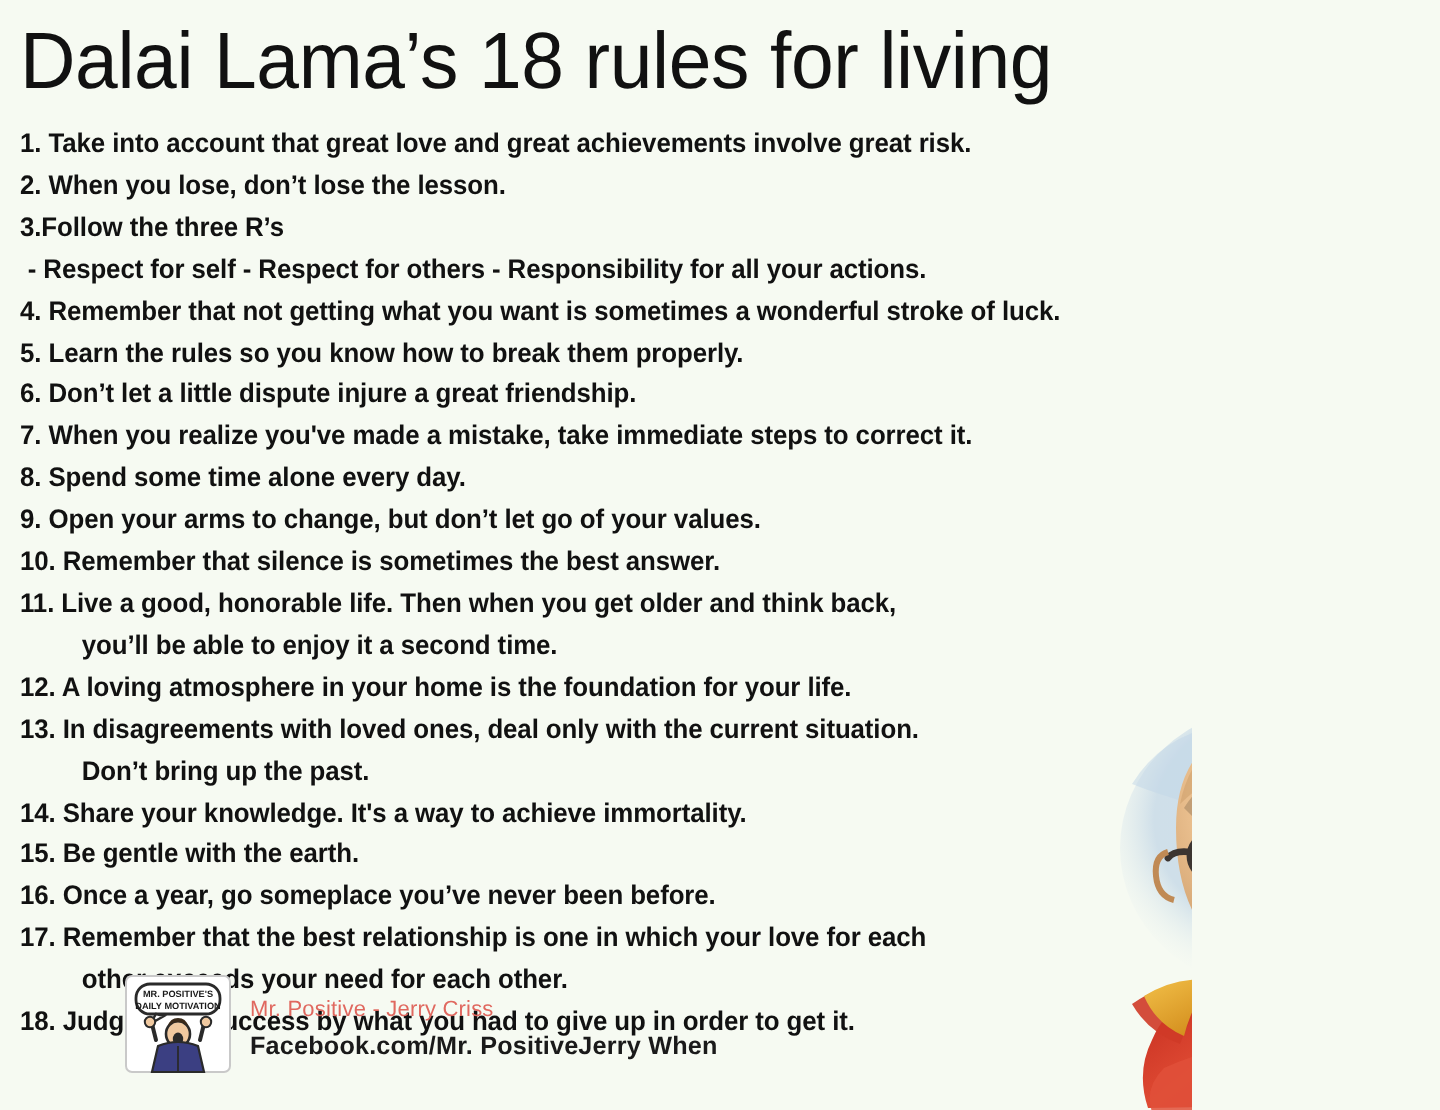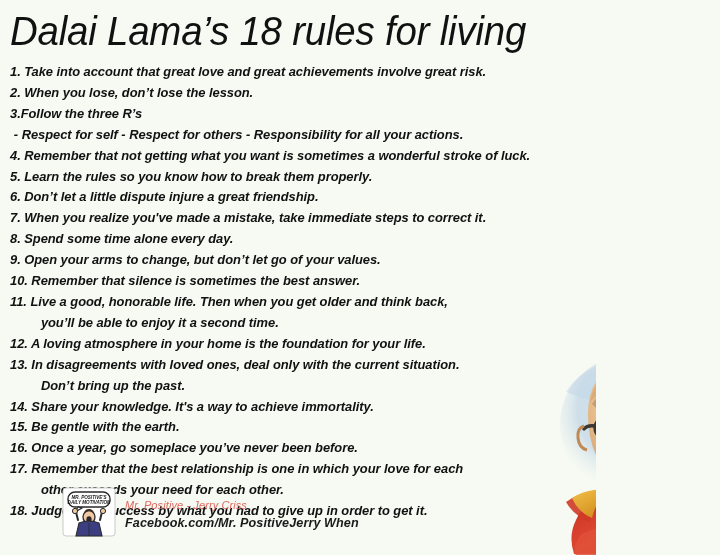--- a/index.html
+++ b/index.html
@@ -13,21 +13,20 @@
     background: #f6faf2;
     font-family: "Liberation Sans", sans-serif;
     -webkit-font-smoothing: antialiased;
   }
   #poster {
     position: relative;
     width: 596px;
     height: 555px;
     background: #f6faf2;
     overflow: hidden;
-    font-style: italic;
   }
 
   
   #title {
     position: absolute;
     left: 10px;
     top: 8px;
     font-family: "Liberation Sans", sans-serif;
     font-weight: 400;
     font-size: 40px;

